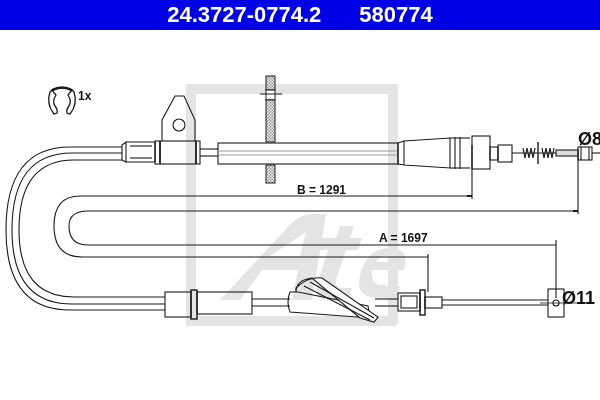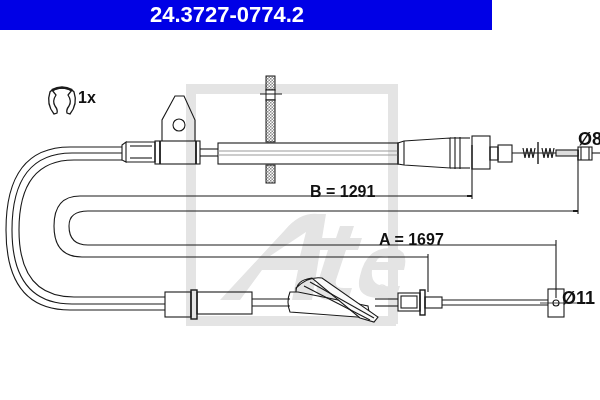--- a/index.html
+++ b/index.html
@@ -1,33 +1,34 @@
 <!DOCTYPE html>
 <html><head>
   <meta charset="utf-8">
   <style>
     html, body { margin: 0; padding: 0; background: #ffffff; }
     body { width: 600px; height: 400px; position: relative; overflow: hidden; font-family: "Liberation Sans", sans-serif; }
     .header {
-      position: absolute; left: 0; top: 0; width: 492px; height: 30px;
+      position: absolute; left: 0; top: 0; width: 600px; height: 30px;
       background: #0000e6; color: #ffffff;
       display: flex; align-items: center; justify-content: center;
       font-family: "Liberation Sans", sans-serif; font-weight: bold; font-size: 22px;
       letter-spacing: 0px;
     }
     .header .pn { margin-right: 38px; }
     .drawing { position: absolute; left: 0; top: 30px; width: 600px; height: 370px; }
-    .lbl { position: absolute; font-family: "Liberation Sans", sans-serif; font-weight: bold; font-size: 16px; color: #111; white-space: nowrap; }
+    .lbl { position: absolute; font-family: "Liberation Sans", sans-serif; font-weight: bold; font-size: 12px; color: #111; white-space: nowrap; }
     .lbl.big { font-size: 18px; }
   </style>
 </head>
 <body>
 
 <div class="header">
   <span class="pn">24.3727-0774.2</span>
+  <span>580774</span>
 </div>
 
 <svg class="drawing" width="600" height="370" viewBox="0 30 600 370" xmlns="http://www.w3.org/2000/svg">
   <defs>
     <pattern id="hatch" width="3" height="3" patternUnits="userSpaceOnUse">
       <rect width="3" height="3" fill="#ffffff"></rect>
       <rect width="1.5" height="1.5" fill="#8a8a8a"></rect>
       <rect x="1.5" y="1.5" width="1.5" height="1.5" fill="#8a8a8a"></rect>
     </pattern>
   </defs>
@@ -131,16 +132,16 @@
 
   <g stroke="#1a1a1a" fill="none" stroke-width="1.3">
     <path d="M50 92 Q62 84 74 92"></path>
     <path d="M50 92 L52 90 L56 95 Q52 101 55 106 Q58 110 57 113 L54 114 Q46 104 50 92 Z" fill="#ffffff"></path>
     <path d="M74 92 L72 90 L68 95 Q72 101 69 106 Q66 110 67 113 L70 114 Q78 104 74 92 Z" fill="#ffffff"></path>
     <path d="M52 90 Q62 85 72 90" stroke-width="2.4"></path>
   </g>
 </svg>
 
 <span class="lbl" style="left:78px; top:89px;">1x</span>
-<span class="lbl" style="left:310px; top:183px;">B = 1291</span>
+<span class="lbl" style="left:297px; top:183px;">B = 1291</span>
 <span class="lbl" style="left:379px; top:231px;">A = 1697</span>
 <span class="lbl big" style="left:578px; top:129px;">Ø8</span>
 <span class="lbl big" style="left:562px; top:288px;">Ø11</span>
 
 </body></html>

